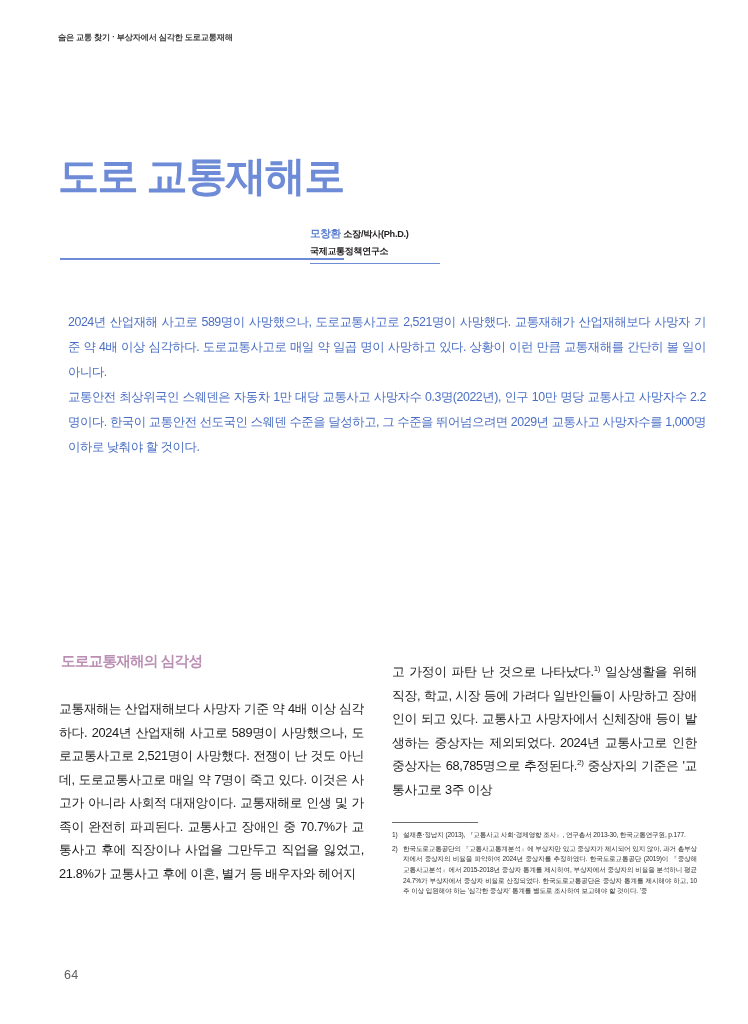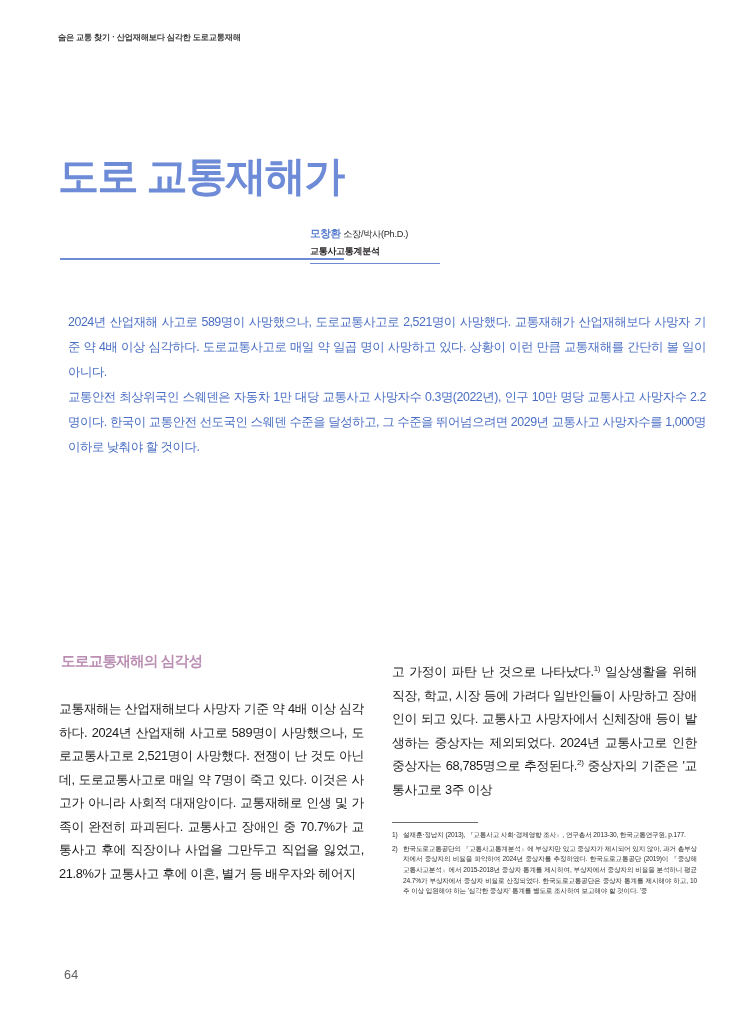--- a/index.html
+++ b/index.html
@@ -75,21 +75,21 @@
     letter-spacing: -0.3px;
     white-space: nowrap;
   }
   .byline-name .nm {
     color: #5b7fd0;
     font-weight: bold;
     font-size: 10.6px;
   }
   .byline-name .role {
     color: #231f20;
-    font-weight: normal;
+    font-weight: bold;
     font-size: 9.2px;
   }
   .byline-org {
     margin-top: 3px;
     font-size: 9px;
     font-weight: bold;
     letter-spacing: -0.3px;
     color: #231f20;
     white-space: nowrap;
   }
@@ -195,37 +195,37 @@
     font-size: 12.5px;
     color: #5f5f5f;
     letter-spacing: 0.2px;
   }
 </style>
 </head>
 <body>
 
 <div class="page">
 
-  <div class="running-head">숨은 교통 찾기 · 산업재해보다 심각한 도로교통재해</div>
+  <div class="running-head">숨은 교통 찾기 · 부상자에서 심각한 도로교통재해</div>
 
   <div class="title-block">
     <div class="doc-title">
       <div class="line2-wrap">
-        <span>도로 교통재해가</span>
+        <span>도로 교통재해로</span>
       </div>
     </div>
     <div class="title-underline"></div>
   </div>
 
   <div class="byline">
     <div class="byline-name">
       <span class="nm">모창환</span>
       <span class="role">소장/박사(Ph.D.)</span>
     </div>
-    <div class="byline-org">교통사고통계분석</div>
+    <div class="byline-org">국제교통정책연구소</div>
     <div class="byline-rule"></div>
   </div>
 
   <div class="lead">
     <p>2024년 산업재해 사고로 589명이 사망했으나, 도로교통사고로 2,521명이 사망했다. 교통재해가 산업재해보다 사망자 기준 약 4배 이상 심각하다. 도로교통사고로 매일 약 일곱 명이 사망하고 있다. 상황이 이런 만큼 교통재해를 간단히 볼 일이 아니다.</p>
     <p>교통안전 최상위국인 스웨덴은 자동차 1만 대당 교통사고 사망자수 0.3명(2022년), 인구 10만 명당 교통사고 사망자수 2.2명이다. 한국이 교통안전 선도국인 스웨덴 수준을 달성하고, 그 수준을 뛰어넘으려면 2029년 교통사고 사망자수를 1,000명 이하로 낮춰야 할 것이다.</p>
   </div>
 
   <div class="columns">
 

